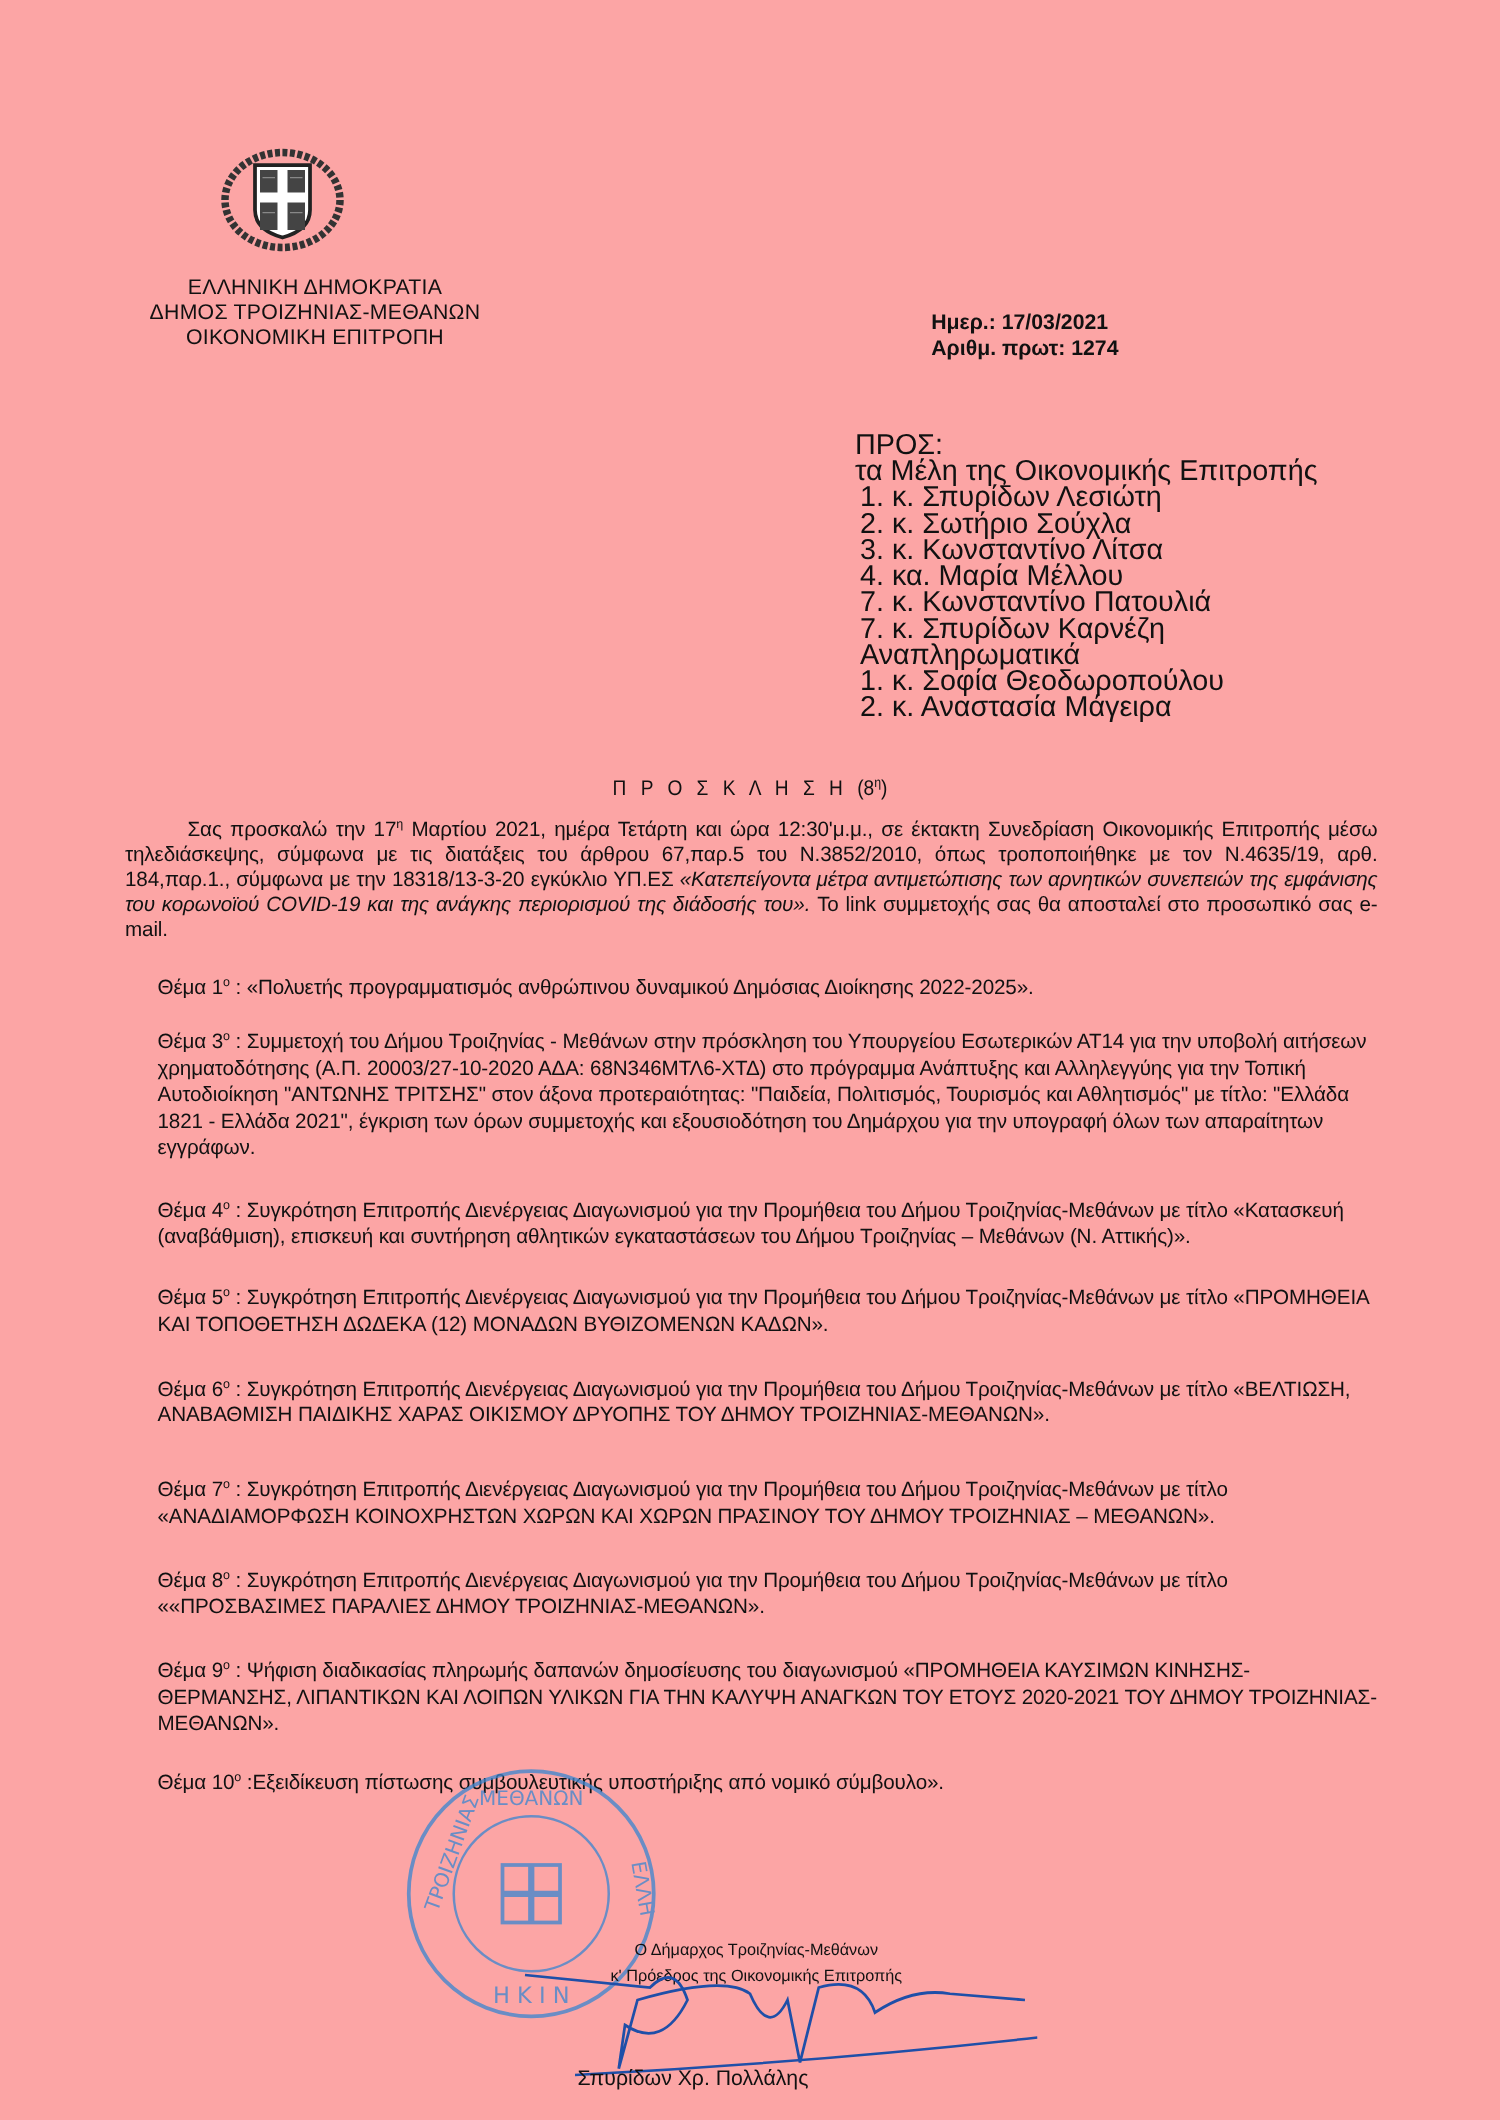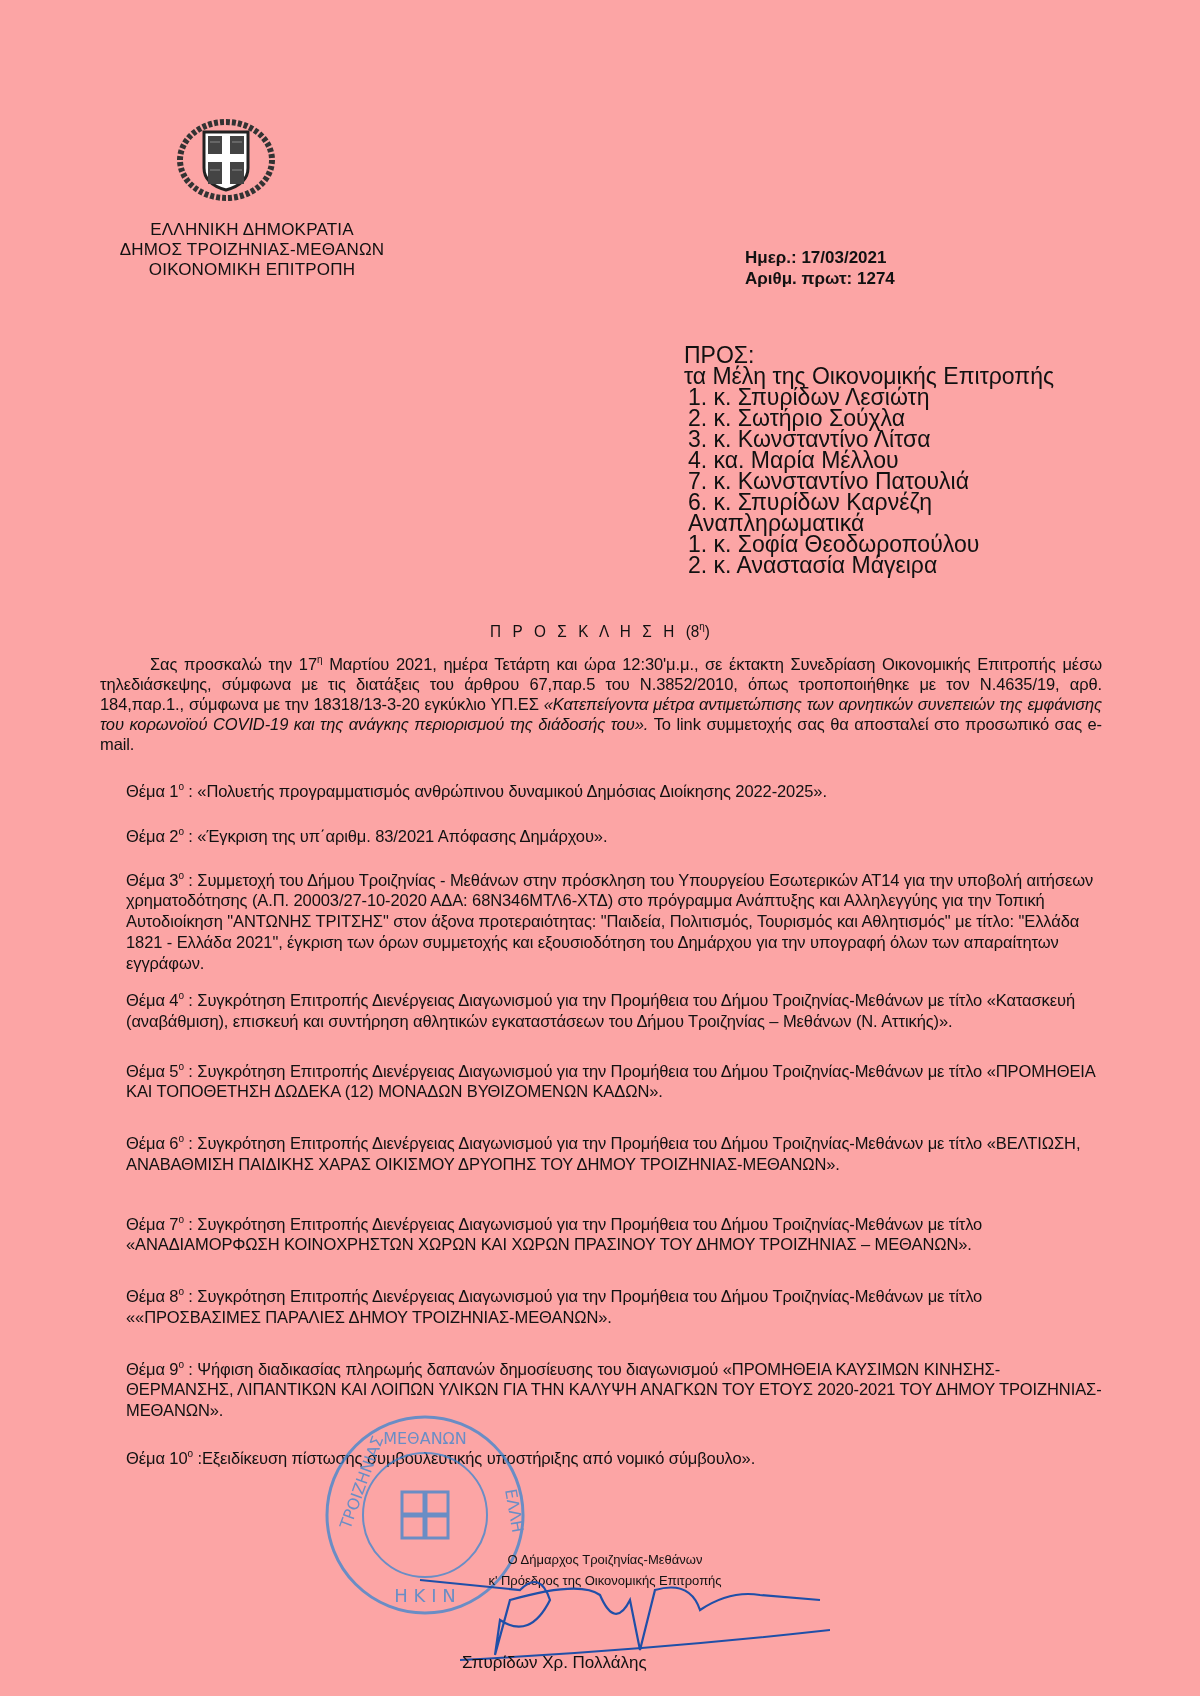--- a/index.html
+++ b/index.html
@@ -70,38 +70,37 @@
   </div>
 
   <div class="recipients">
     <div>ΠΡΟΣ:</div>
     <div>τα Μέλη της Οικονομικής Επιτροπής</div>
     <div class="indent">1. κ. Σπυρίδων Λεσιώτη</div>
     <div class="indent">2. κ. Σωτήριο Σούχλα</div>
     <div class="indent">3. κ. Κωνσταντίνο Λίτσα</div>
     <div class="indent">4. κα. Μαρία Μέλλου</div>
     <div class="indent">7. κ. Κωνσταντίνο Πατουλιά</div>
-    <div class="indent">6. κ. Σπυρίδων Καρνέζη</div>
+    <div class="indent">7. κ. Σπυρίδων Καρνέζη</div>
     <div class="indent">Αναπληρωματικά</div>
     <div class="indent">1. κ. Σοφία Θεοδωροπούλου</div>
     <div class="indent">2. κ. Αναστασία Μάγειρα</div>
   </div>
 
   <div class="title">
     <span>Π Ρ Ο Σ Κ Λ Η Σ Η</span>
     <span style="letter-spacing:0"><span>(8</span><sup>η</sup><span>)</span></span>
   </div>
 
   <div class="body">
     <p class="intro"><span>Σας προσκαλώ την 17</span><sup style="font-size:10px">η</sup><span> Μαρτίου 2021, ημέρα Τετάρτη και ώρα 12:30'μ.μ., σε έκτακτη Συνεδρίαση Οικονομικής Επιτροπής μέσω τηλεδιάσκεψης, σύμφωνα με τις διατάξεις του άρθρου 67,παρ.5 του Ν.3852/2010, όπως τροποποιήθηκε με τον Ν.4635/19, αρθ. 184,παρ.1., σύμφωνα με την 18318/13-3-20 εγκύκλιο ΥΠ.ΕΣ </span><i>«Κατεπείγοντα μέτρα αντιμετώπισης των αρνητικών συνεπειών της εμφάνισης του κορωνοϊού COVID-19 και της ανάγκης περιορισμού της διάδοσής του».</i><span> To link συμμετοχής σας θα αποσταλεί στο προσωπικό σας e-mail.</span></p>
 
     <p class="topic" style="margin-top:22px"><span>Θέμα 1</span><sup>ο</sup><span> : </span><span>«Πολυετής προγραμματισμός ανθρώπινου δυναμικού Δημόσιας Διοίκησης 2022-2025».</span></p>
-    <p class="topic" style="margin-top:20px"><span>Θέμα 2</span><sup>ο</sup><span> : </span><span>«Έγκριση της υπ΄αριθμ. 83/2021 Απόφασης Δημάρχου».</span></p>
     <p class="topic" style="margin-top:18px"><span>Θέμα 3</span><sup>ο</sup><span> : </span><span>Συμμετοχή του Δήμου Τροιζηνίας - Μεθάνων στην πρόσκληση του Υπουργείου Εσωτερικών ΑΤ14 για την υποβολή αιτήσεων χρηματοδότησης (Α.Π. 20003/27-10-2020 ΑΔΑ: 68Ν346ΜΤΛ6-ΧΤΔ) στο πρόγραμμα Ανάπτυξης και Αλληλεγγύης για την Τοπική Αυτοδιοίκηση "ΑΝΤΩΝΗΣ ΤΡΙΤΣΗΣ" στον άξονα προτεραιότητας: "Παιδεία, Πολιτισμός, Τουρισμός και Αθλητισμός" με τίτλο: "Ελλάδα 1821 - Ελλάδα 2021", έγκριση των όρων συμμετοχής και εξουσιοδότηση του Δημάρχου για την υπογραφή όλων των απαραίτητων εγγράφων.</span></p>
-    <p class="topic" style="margin-top:11px"><span>Θέμα 4</span><sup>ο</sup><span> : </span><span>Συγκρότηση Επιτροπής Διενέργειας Διαγωνισμού για την Προμήθεια του Δήμου Τροιζηνίας-Μεθάνων με τίτλο «Κατασκευή (αναβάθμιση), επισκευή και συντήρηση αθλητικών εγκαταστάσεων του Δήμου Τροιζηνίας – Μεθάνων (Ν. Αττικής)».</span></p>
+    <p class="topic" style="margin-top:25px"><span>Θέμα 4</span><sup>ο</sup><span> : </span><span>Συγκρότηση Επιτροπής Διενέργειας Διαγωνισμού για την Προμήθεια του Δήμου Τροιζηνίας-Μεθάνων με τίτλο «Κατασκευή (αναβάθμιση), επισκευή και συντήρηση αθλητικών εγκαταστάσεων του Δήμου Τροιζηνίας – Μεθάνων (Ν. Αττικής)».</span></p>
     <p class="topic" style="margin-top:24px"><span>Θέμα 5</span><sup>ο</sup><span> : </span><span>Συγκρότηση Επιτροπής Διενέργειας Διαγωνισμού για την Προμήθεια του Δήμου Τροιζηνίας-Μεθάνων με τίτλο «ΠΡΟΜΗΘΕΙΑ ΚΑΙ ΤΟΠΟΘΕΤΗΣΗ ΔΩΔΕΚΑ (12) ΜΟΝΑΔΩΝ ΒΥΘΙΖΟΜΕΝΩΝ ΚΑΔΩΝ».</span></p>
     <p class="topic" style="margin-top:26px"><span>Θέμα 6</span><sup>ο</sup><span> : </span><span>Συγκρότηση Επιτροπής Διενέργειας Διαγωνισμού για την Προμήθεια του Δήμου Τροιζηνίας-Μεθάνων με τίτλο «ΒΕΛΤΙΩΣΗ, ΑΝΑΒΑΘΜΙΣΗ ΠΑΙΔΙΚΗΣ ΧΑΡΑΣ ΟΙΚΙΣΜΟΥ ΔΡΥΟΠΗΣ ΤΟΥ ΔΗΜΟΥ ΤΡΟΙΖΗΝΙΑΣ-ΜΕΘΑΝΩΝ».</span></p>
     <p class="topic" style="margin-top:34px"><span>Θέμα 7</span><sup>ο</sup><span> : </span><span>Συγκρότηση Επιτροπής Διενέργειας Διαγωνισμού για την Προμήθεια του Δήμου Τροιζηνίας-Μεθάνων με τίτλο «ΑΝΑΔΙΑΜΟΡΦΩΣΗ ΚΟΙΝΟΧΡΗΣΤΩΝ ΧΩΡΩΝ ΚΑΙ ΧΩΡΩΝ ΠΡΑΣΙΝΟΥ ΤΟΥ ΔΗΜΟΥ ΤΡΟΙΖΗΝΙΑΣ – ΜΕΘΑΝΩΝ».</span></p>
     <p class="topic" style="margin-top:26px"><span>Θέμα 8</span><sup>ο</sup><span> : </span><span>Συγκρότηση Επιτροπής Διενέργειας Διαγωνισμού για την Προμήθεια του Δήμου Τροιζηνίας-Μεθάνων με τίτλο ««ΠΡΟΣΒΑΣΙΜΕΣ ΠΑΡΑΛΙΕΣ ΔΗΜΟΥ ΤΡΟΙΖΗΝΙΑΣ-ΜΕΘΑΝΩΝ».</span></p>
     <p class="topic" style="margin-top:26px"><span>Θέμα 9</span><sup>ο</sup><span> : </span><span>Ψήφιση διαδικασίας πληρωμής δαπανών δημοσίευσης του διαγωνισμού «ΠΡΟΜΗΘΕΙΑ ΚΑΥΣΙΜΩΝ ΚΙΝΗΣΗΣ-ΘΕΡΜΑΝΣΗΣ, ΛΙΠΑΝΤΙΚΩΝ ΚΑΙ ΛΟΙΠΩΝ ΥΛΙΚΩΝ ΓΙΑ ΤΗΝ ΚΑΛΥΨΗ ΑΝΑΓΚΩΝ ΤΟΥ ΕΤΟΥΣ 2020-2021 ΤΟΥ ΔΗΜΟΥ ΤΡΟΙΖΗΝΙΑΣ-ΜΕΘΑΝΩΝ».</span></p>
     <p class="topic" style="margin-top:22px"><span>Θέμα 10</span><sup>ο</sup><span> :</span><span>Εξειδίκευση πίστωσης συμβουλευτικής υποστήριξης από νομικό σύμβουλο».</span></p>
   </div>
 
   <svg class="stamp" viewBox="0 0 210 210">
     <circle cx="105" cy="105" r="98" fill="none" stroke="#3a86d0" stroke-width="3"></circle>

